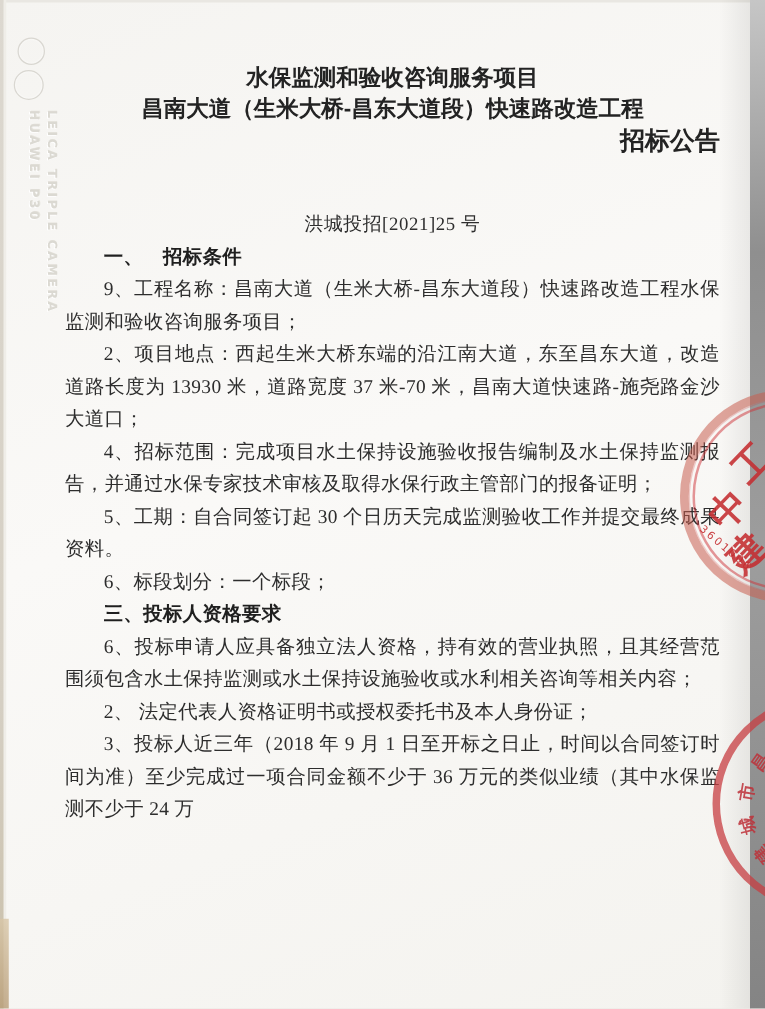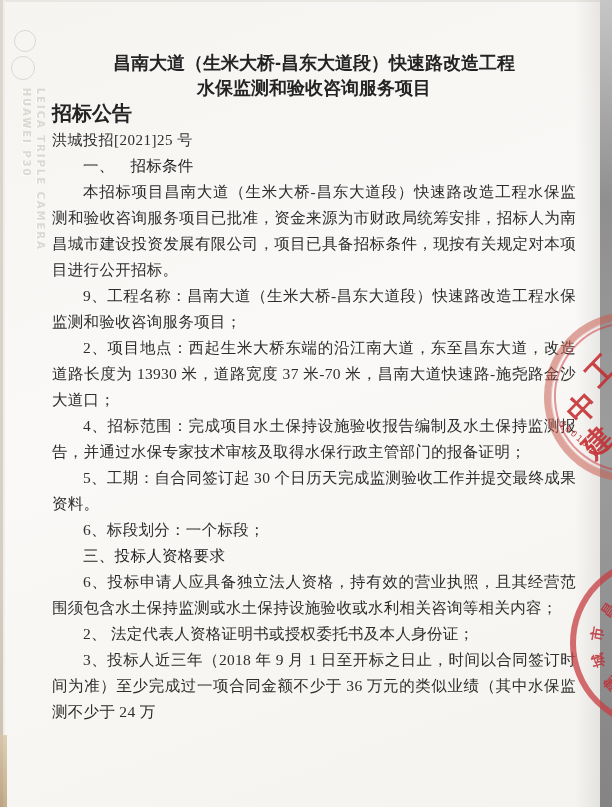--- a/index.html
+++ b/index.html
@@ -32,23 +32,23 @@
     text-shadow:0.6px 0.6px 0 #ffffff,-0.4px -0.4px 0 #e6e4dd;}
 
   
   .doc{position:absolute;left:52px;top:50px;width:524px;}
   .doc p{margin:0;line-height:26px;font-size:15.5px;text-align:justify;
     text-indent:2em;letter-spacing:.3px;}
   .title{font-family:"Liberation Sans","DejaVu Sans",sans-serif;font-weight:700;
     font-size:18px;line-height:26px;text-align:center;color:#232323;}
   .title2{line-height:24px;}
   .notice{font-family:"Liberation Sans","DejaVu Sans",sans-serif;font-weight:700;
-    font-size:20px;line-height:27px;text-align:left;color:#232323;}
-  .docnum{font-size:15px;line-height:26px;letter-spacing:.5px;}
-  .sec-h{font-family:"Liberation Sans","DejaVu Sans",sans-serif;font-weight:400;
+    font-size:20px;line-height:27px;text-align:right;color:#232323;}
+  .docnum{font-size:15px;line-height:26px;text-align:center;letter-spacing:.5px;margin-top:40px;}
+  .sec-h{font-family:"Liberation Sans","DejaVu Sans",sans-serif;font-weight:700;
     font-size:15.5px;line-height:26px;text-indent:2em;color:#1f1f1f;letter-spacing:.3px;}
 
   
   .stamp{position:absolute;border-radius:50%;}
   .stamp1{left:544px;top:312px;width:156px;height:156px;border:7px solid rgba(201,94,80,0.55);
     box-shadow:inset 0 0 0 1px rgba(210,60,60,0.25);transform:rotate(-8deg);}
   .stamp1 .ring2{position:absolute;left:3px;top:3px;right:3px;bottom:3px;border-radius:50%;
     border:2px solid rgba(205,50,55,0.5);}
   .s1char{position:absolute;color:rgba(196,44,48,0.88);font-weight:700;
     font-family:"Liberation Serif",serif;}
@@ -80,27 +80,26 @@
   <div class="watermark">
     <div class="lens lens1"></div>
     <div class="lens lens2"></div>
     <div class="wm-text">
       <div>LEICA TRIPLE CAMERA</div>
       <div>HUAWEI P30</div>
     </div>
   </div>
 
   <div class="doc">
+    <div class="title title2">水保监测和验收咨询服务项目</div>
     <div class="title">昌南大道（生米大桥-昌东大道段）快速路改造工程</div>
-    <div class="title title2">水保监测和验收咨询服务项目</div>
     <div class="notice">招标公告</div>
     <div class="docnum">洪城投招[2021]25 号</div>
 
     <div class="sec-h">一、　招标条件</div>
-    <p>本招标项目昌南大道（生米大桥-昌东大道段）快速路改造工程水保监测和验收咨询服务项目已批准，资金来源为市财政局统筹安排，招标人为南昌城市建设投资发展有限公司，项目已具备招标条件，现按有关规定对本项目进行公开招标。</p>
 
     <p>9、工程名称：昌南大道（生米大桥-昌东大道段）快速路改造工程水保监测和验收咨询服务项目；</p>
     <p>2、项目地点：西起生米大桥东端的沿江南大道，东至昌东大道，改造道路长度为 13930 米，道路宽度 37 米-70 米，昌南大道快速路-施尧路金沙大道口；</p>
     <p>4、招标范围：完成项目水土保持设施验收报告编制及水土保持监测报告，并通过水保专家技术审核及取得水保行政主管部门的报备证明；</p>
     <p>5、工期：自合同签订起 30 个日历天完成监测验收工作并提交最终成果资料。</p>
     <p>6、标段划分：一个标段；</p>
 
     <div class="sec-h">三、投标人资格要求</div>
     <p>6、投标申请人应具备独立法人资格，持有效的营业执照，且其经营范围须包含水土保持监测或水土保持设施验收或水利相关咨询等相关内容；</p>
     <p>2、 法定代表人资格证明书或授权委托书及本人身份证；</p>

